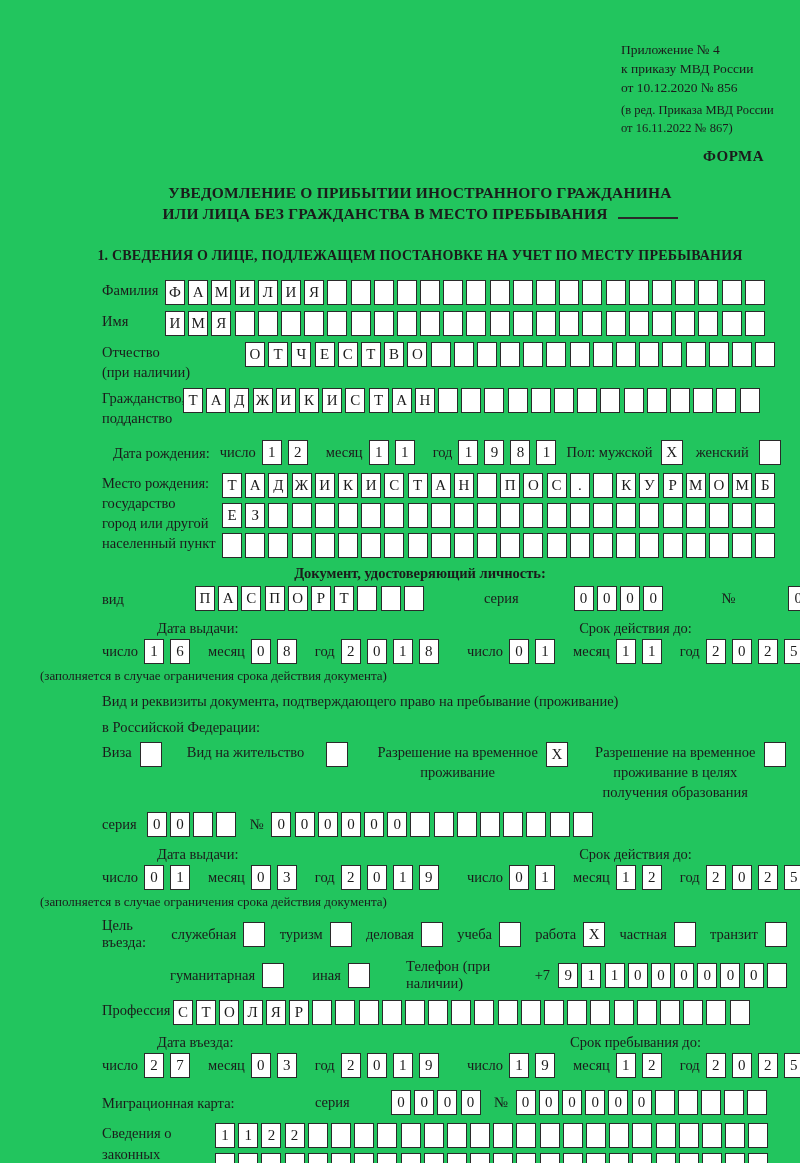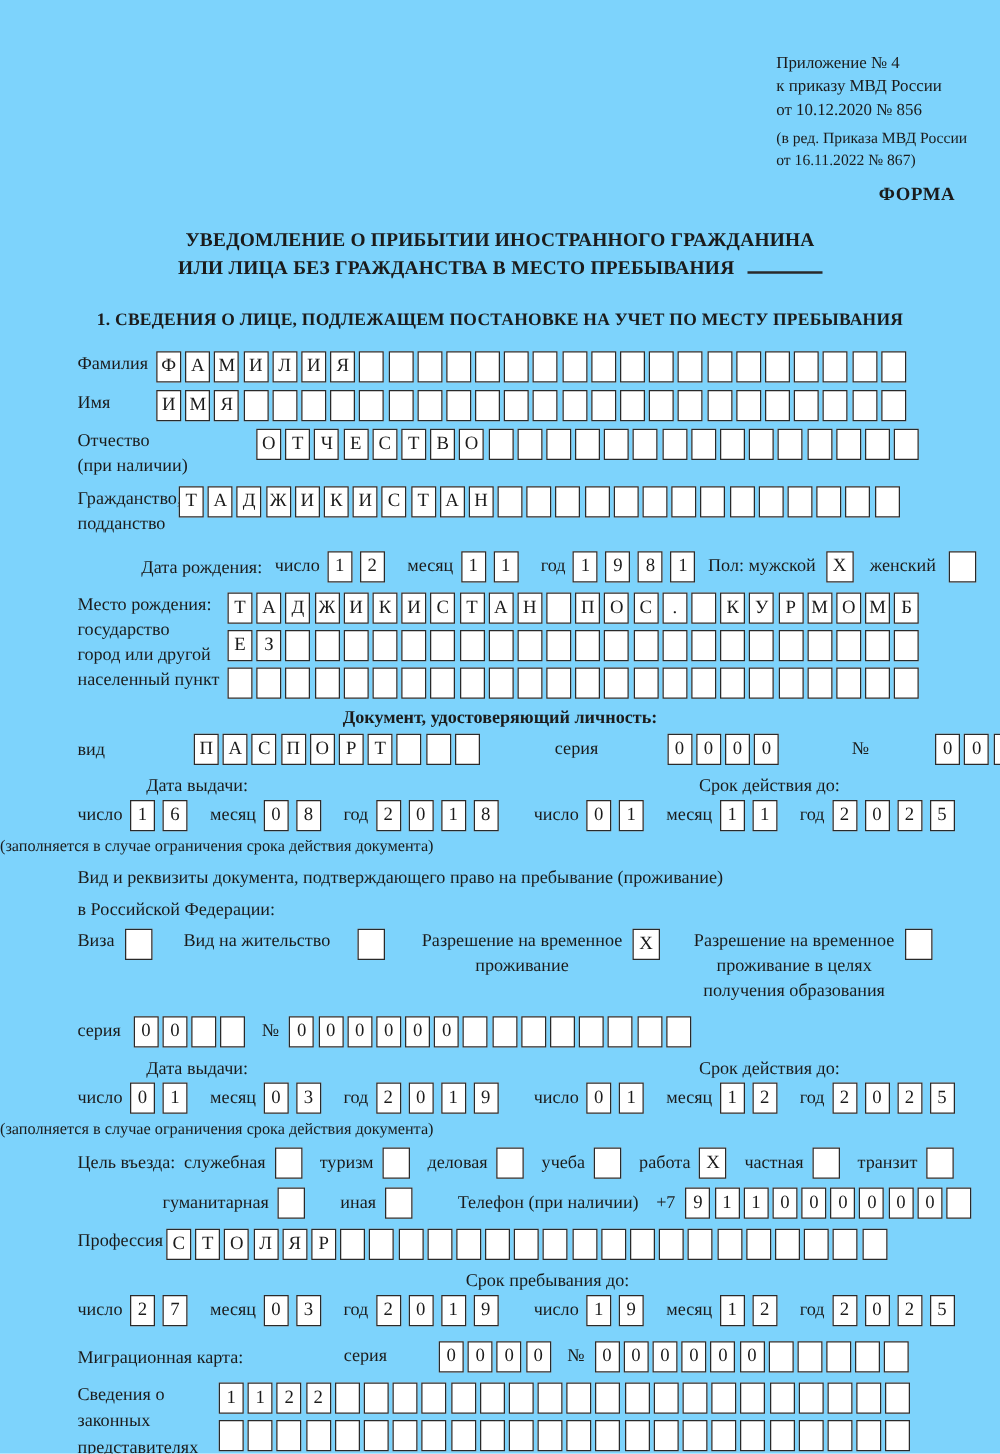--- a/index.html
+++ b/index.html
@@ -1,19 +1,19 @@
 <!DOCTYPE html>
 <html><head>
 <meta charset="utf-8">
 <style>
   html,body{margin:0;padding:0;background:#fff;}
   .page{
     position:relative;width:800px;height:1163px;box-sizing:border-box;
-    background:#7dd3fc;color:#1b1b1b;overflow:hidden;
-    font-family:"Liberation Serif","DejaVu Serif",serif;font-size:14.5px;
+    background:#22c55e;color:#1b1b1b;overflow:hidden;
+    font-family:"Liberation Serif","DejaVu Serif",serif;font-size:14.5px;padding-left:40px;
   }
   
   .req-block{position:absolute;left:621px;top:40px;line-height:19px;font-size:13.5px;}
   .req-block .amend{font-size:12.5px;line-height:18px;margin-top:4px;}
   .forma{position:absolute;left:703px;top:148px;font-weight:bold;font-size:15px;letter-spacing:.5px;}
   
   .main{padding-top:182px;}
   .title{ text-align:center;font-weight:bold;font-size:15.5px;line-height:21px;letter-spacing:.2px;}
   .blank-line{display:inline-block;width:60px;border-bottom:2px solid #2a2a2a;height:14px;margin-left:10px;}
   .sec-head{margin-top:24px;text-align:center;font-weight:bold;font-size:14px;letter-spacing:.2px;}
@@ -613,20 +613,21 @@
           <span class="cell"></span>
           <span class="cell"></span>
           <span class="cell"></span>
           <span class="cell"></span>
           <span class="cell"></span>
           <span class="cell"></span>
         </span>
     </div>
 
     <div class="dhead">
+      <span class="dh-l">Дата въезда:</span>
       <span class="dh-r">Срок пребывания до:</span>
     </div>
     <div class="drow">
       <span class="dgroup d-left">
         <span class="dlbl">число</span>
         <span class="cells sp">
             <span class="cell">2</span>
             <span class="cell">7</span>
           </span>
         <span class="dlbl">месяц</span>

